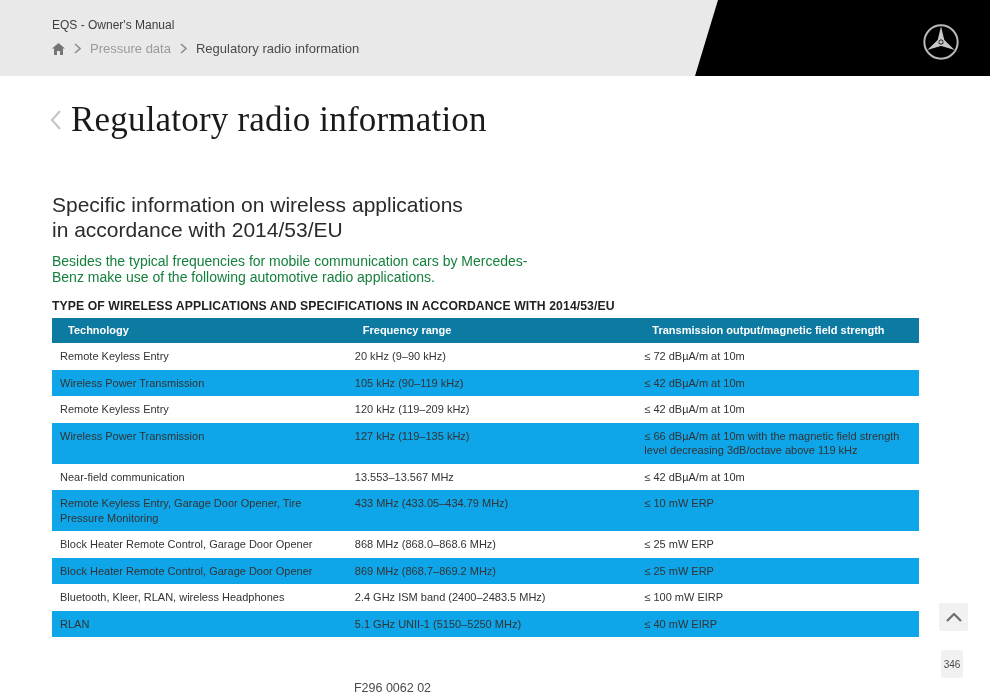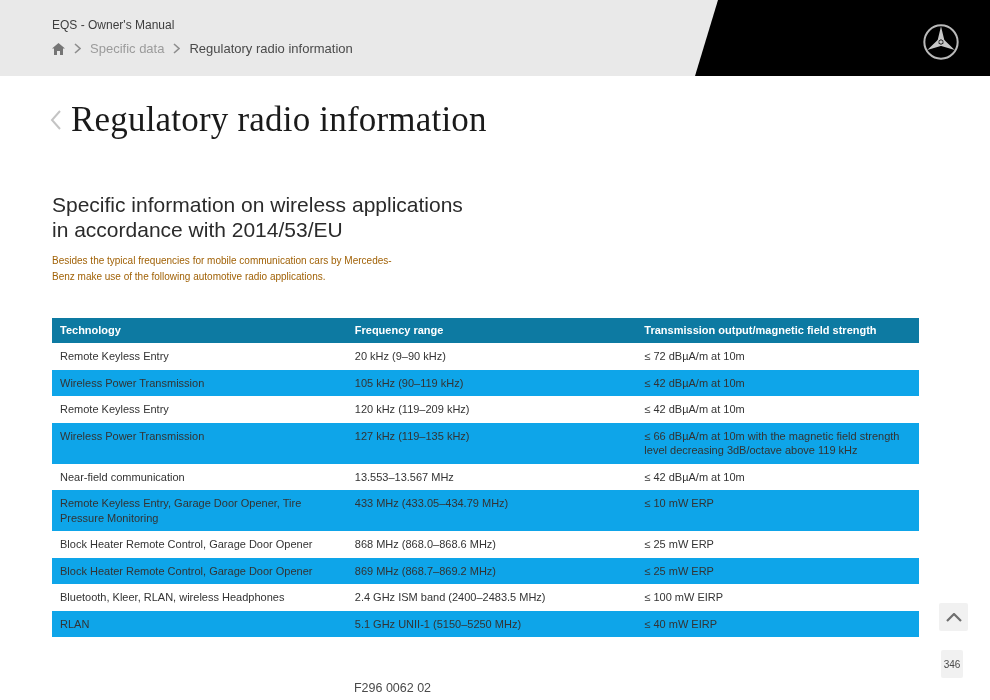--- a/index.html
+++ b/index.html
@@ -20,29 +20,29 @@
 
   
   #title-row{position:absolute;top:100px;left:50px;display:flex;align-items:center;}
   #back-chevron{margin-right:9px;margin-top:4px;cursor:pointer;}
   #page-title{font-family:"Liberation Serif","DejaVu Serif",serif;font-size:35px;
         font-weight:400;color:#1a1a1a;letter-spacing:0.2px;margin:0;}
 
   
   #section-heading{position:absolute;top:192px;left:52px;font-size:21px;line-height:25px;
         color:#2b2b2b;font-weight:400;}
-  #intro{position:absolute;top:253px;left:52px;font-size:10px;line-height:16px;color:#a16207;}
+  #intro{position:absolute;top:253px;left:52px;font-size:14px;line-height:16px;color:#15803d;}
 
   
   #table-caption{position:absolute;top:299px;left:52px;font-size:12.2px;font-weight:bold;
         color:#222;letter-spacing:0.1px;}
   #spec-table{position:absolute;top:318px;left:52px;width:867px;border-collapse:collapse;
         table-layout:fixed;font-size:11px;}
   #spec-table th{background:#0d7aa2;color:#fff;text-align:left;font-weight:bold;
-        padding:6px 8px 7px 8px;line-height:12px;}
+        padding:6px 8px 7px 16px;line-height:12px;}
   #spec-table td{padding:6px 8px;line-height:14.5px;color:#333;vertical-align:top;word-wrap:break-word;}
   #spec-table tr.alt td{background:#0ea5e9;}
 
   
   #scroll-up-button{position:absolute;left:939px;top:603px;width:29px;height:28px;
         background:#f1f1f1;border:none;border-radius:2px;display:flex;align-items:center;
         justify-content:center;cursor:pointer;}
   #page-badge{position:absolute;left:941px;top:650px;width:22px;height:28px;background:#f1f1f1;
         border:none;border-radius:2px;display:flex;align-items:center;justify-content:center;
         font-size:10px;color:#4a4a4a;cursor:pointer;font-family:"Liberation Sans",sans-serif;}
@@ -70,21 +70,21 @@
       <span style="display:flex;">
         <svg width="13" height="12" viewBox="0 0 13 12">
             <path d="M6.5 0 L13 5.5 L11 5.5 L11 12 L8 12 L8 8 L5 8 L5 12 L2 12 L2 5.5 L0 5.5 Z" fill="#757575"></path>
           </svg>
       </span>
       <span class="crumb-sep">
         <svg width="7" height="11" viewBox="0 0 7 11">
             <polyline points="1,1 6,5.5 1,10" fill="none" stroke="#8e8e8e" stroke-width="1.6"></polyline>
           </svg>
       </span>
-      <span class="crumb-muted">Specific data</span>
+      <span class="crumb-muted">Pressure data</span>
       <span class="crumb-sep">
         <svg width="7" height="11" viewBox="0 0 7 11">
             <polyline points="1,1 6,5.5 1,10" fill="none" stroke="#8e8e8e" stroke-width="1.6"></polyline>
           </svg>
       </span>
       <span class="crumb-current">Regulatory radio information</span>
     </div>
   </div>
 
   <div id="title-row">
@@ -99,20 +99,21 @@
   <div id="section-heading">
     <div>Specific information on wireless applications</div>
     <div>in accordance with 2014/53/EU</div>
   </div>
 
   <div id="intro">
     <div>Besides the typical frequencies for mobile communication cars by Mercedes-</div>
     <div>Benz make use of the following automotive radio applications.</div>
   </div>
 
+  <div id="table-caption">TYPE OF WIRELESS APPLICATIONS AND SPECIFICATIONS IN ACCORDANCE WITH 2014/53/EU</div>
   <table id="spec-table">
     <colgroup>
         <col style="width:34%">
         <col style="width:33.4%">
         <col style="width:32.6%">
       </colgroup>
     <thead>
       <tr>
         <th>Technology</th>
         <th>Frequency range</th>

